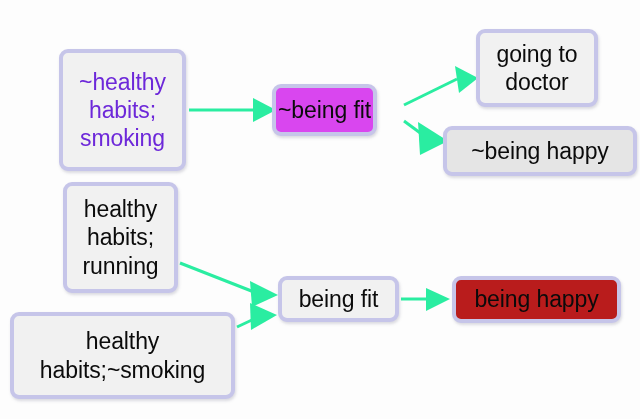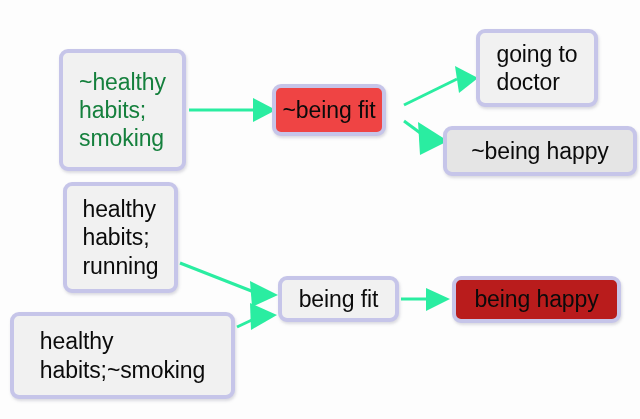--- a/index.html
+++ b/index.html
@@ -26,21 +26,21 @@
   .node {
     position: absolute;
     box-sizing: border-box;
     background: #f1f1f1;
     border: 4px solid #c6c5e9;
     border-radius: 9px;
     box-shadow: 1px 2px 3px rgba(140,140,160,0.30);
     display: flex;
     align-items: center;
     justify-content: center;
-    text-align: left;
+    text-align: center;
     color: #0b0b0b;
     font-size: 23px;
     line-height: 1.22;
     letter-spacing: -0.1px;
     white-space: pre-line;
     z-index: 2;
   }
 </style>
 </head>
 <body>
@@ -68,24 +68,24 @@
         <path d="M 237 327 L 254 319" stroke="#2aeda1" stroke-width="3" fill="none"></path>
         <path d="M 250 303 L 277 315 L 251 330 Z" fill="#2aeda1"></path>
       </g>
       <g>
         <path d="M 401 299 L 428 299" stroke="#2aeda1" stroke-width="3" fill="none"></path>
         <path d="M 426 288 L 450 299 L 426 311 Z" fill="#2aeda1"></path>
       </g>
     </svg>
 
   <div id="node-layer">
-      <div class="node" style="left: 59px; top: 49px; width: 127px; height: 122px; background: rgb(241, 241, 241); border-color: rgb(198, 197, 233); color: #15803d;"><span>~healthy
+      <div class="node" style="left: 59px; top: 49px; width: 127px; height: 122px; background: rgb(241, 241, 241); border-color: rgb(198, 197, 233); color: #6d28d9;"><span>~healthy
 habits;
 smoking</span></div>
-      <div class="node" style="left: 272px; top: 84px; width: 114px; height: 52px; background: #ef4444; border-color: rgb(198, 197, 233); color: rgb(11, 11, 11);"><span>~being fit</span></div>
+      <div class="node" style="left: 272px; top: 84px; width: 105px; height: 52px; background: #d946ef; border-color: rgb(198, 197, 233); color: rgb(11, 11, 11);"><span>~being fit</span></div>
       <div class="node" style="left: 476px; top: 29px; width: 122px; height: 78px; background: rgb(241, 241, 241); border-color: rgb(198, 197, 233); color: rgb(11, 11, 11);"><span>going to
 doctor</span></div>
       <div class="node" style="left: 443px; top: 126px; width: 194px; height: 50px; background: #e5e5e5; border-color: rgb(198, 197, 233); color: rgb(11, 11, 11);"><span>~being happy</span></div>
       <div class="node" style="left: 63px; top: 182px; width: 115px; height: 111px; background: rgb(241, 241, 241); border-color: rgb(198, 197, 233); color: rgb(11, 11, 11);"><span>healthy
 habits;
 running</span></div>
       <div class="node" style="left: 10px; top: 312px; width: 225px; height: 87px; background: rgb(241, 241, 241); border-color: rgb(198, 197, 233); color: rgb(11, 11, 11);"><span>healthy
 habits;~smoking</span></div>
       <div class="node" style="left: 278px; top: 276px; width: 121px; height: 46px; background: rgb(241, 241, 241); border-color: rgb(198, 197, 233); color: rgb(11, 11, 11);"><span>being fit</span></div>
       <div class="node" style="left: 452px; top: 276px; width: 169px; height: 47px; background: #b91c1c; border-color: rgb(198, 197, 233); color: rgb(11, 11, 11);"><span>being happy</span></div>

